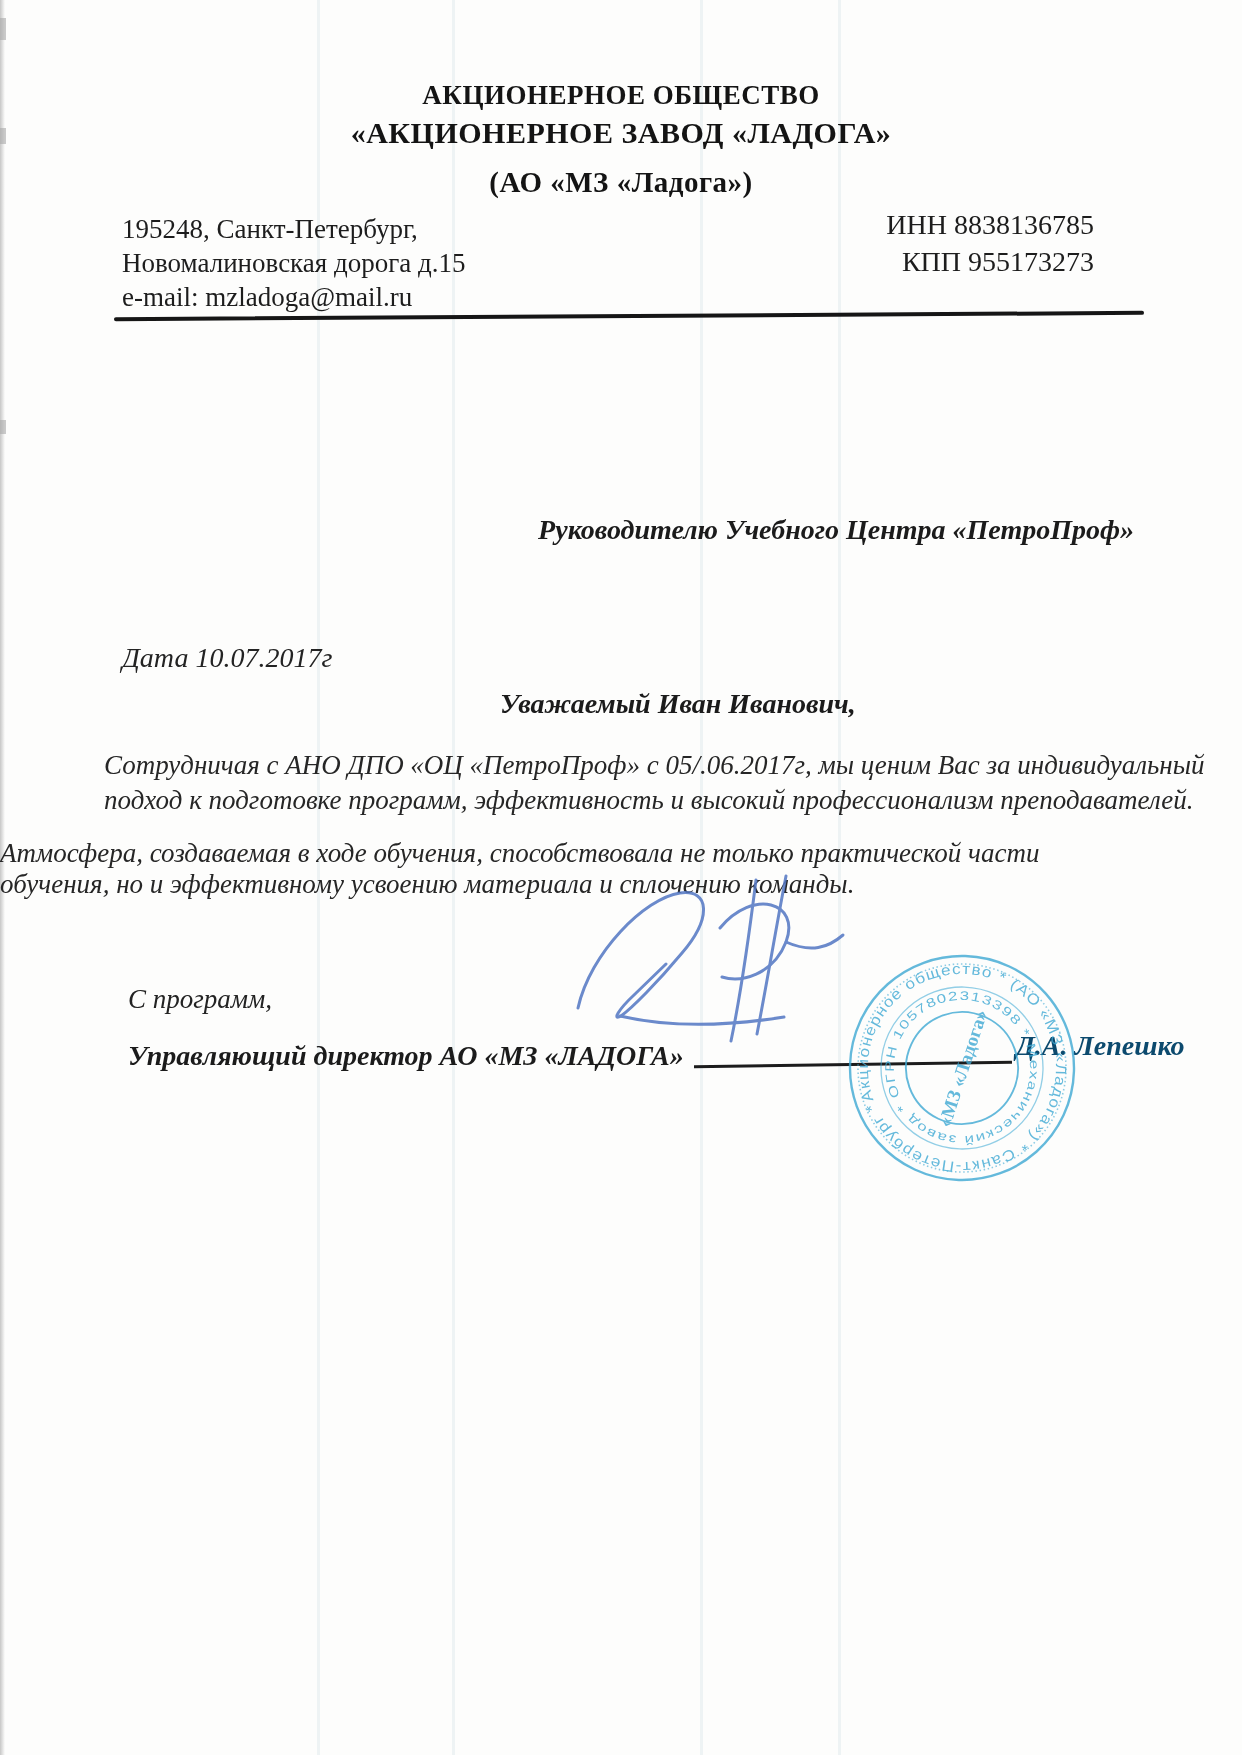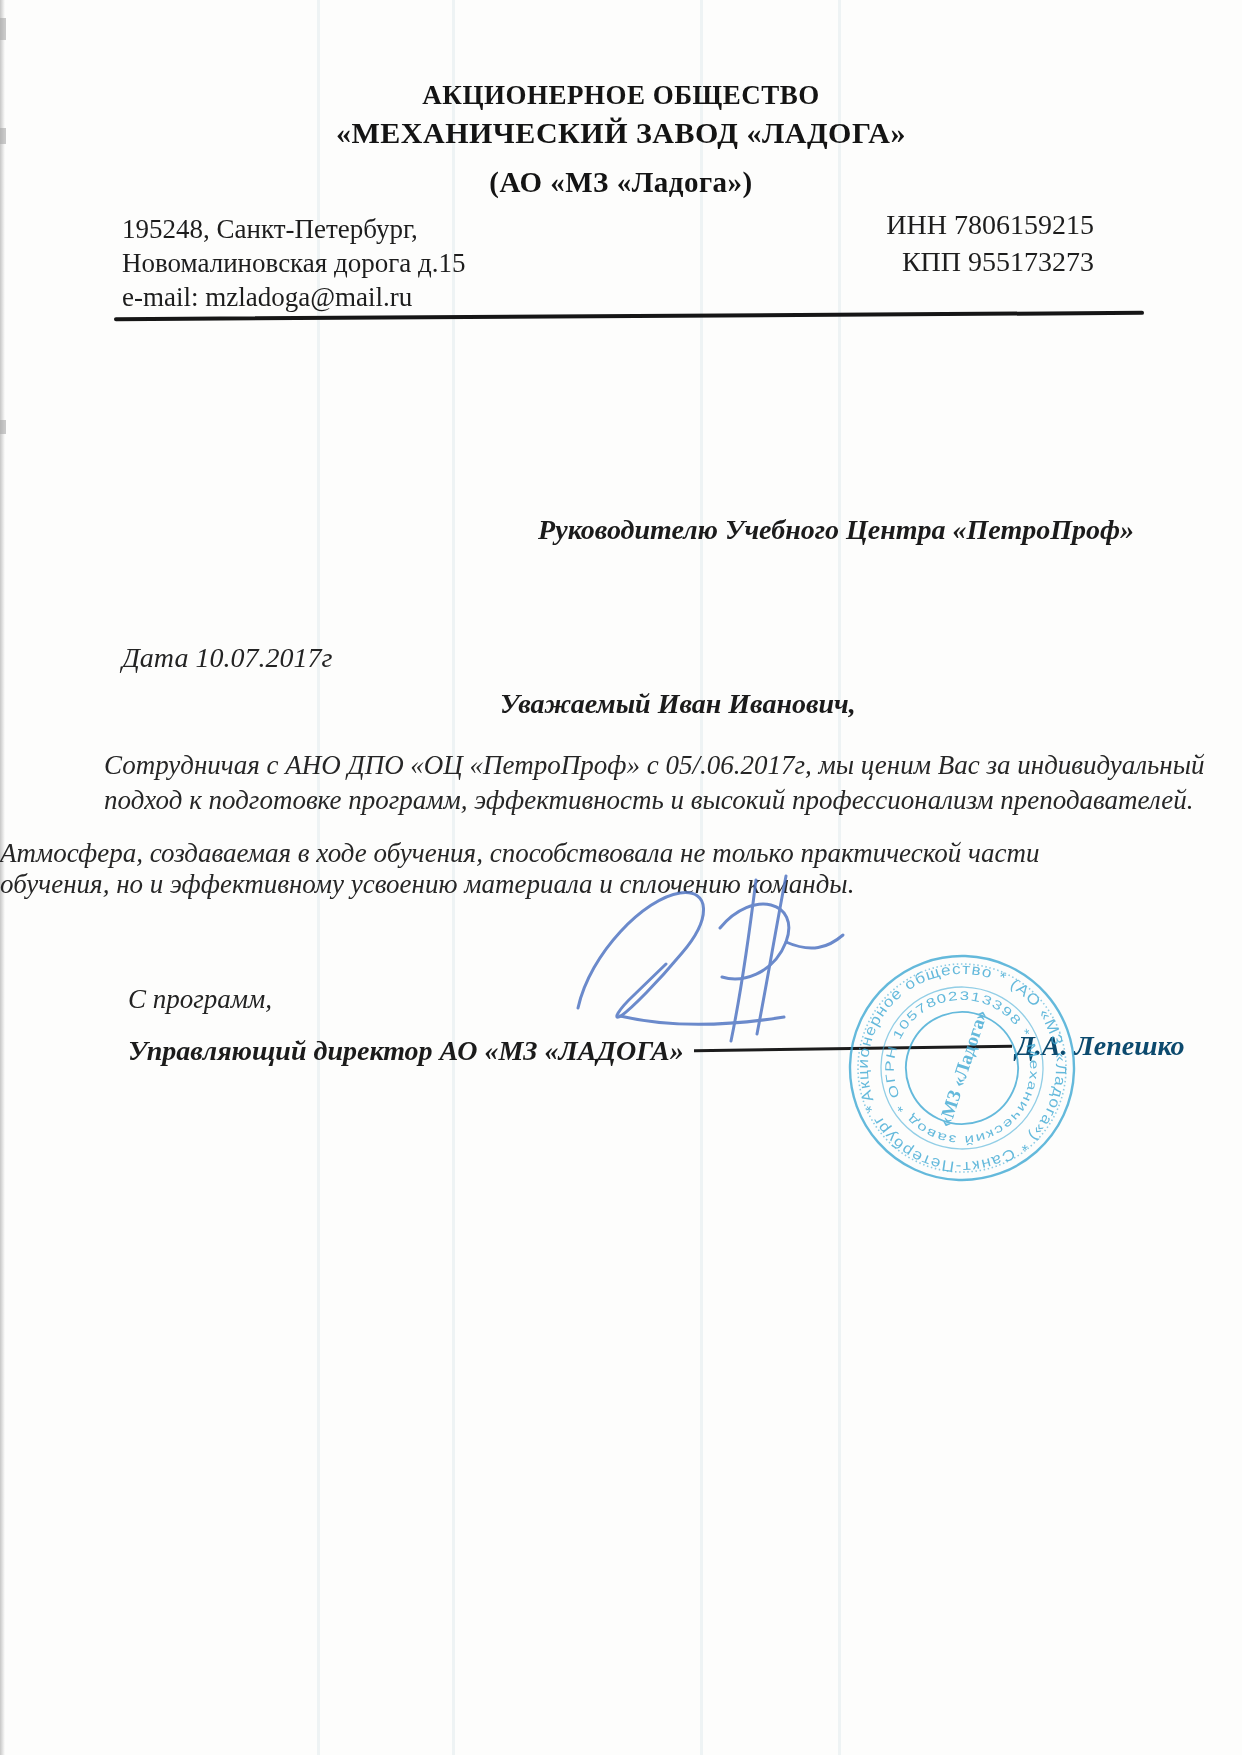--- a/index.html
+++ b/index.html
@@ -34,21 +34,21 @@
   .dateline{left:122px;top:642px;font-size:28px;font-style:italic;}
   .salutation{left:500px;top:688px;font-size:28px;font-weight:bold;font-style:italic;color:#1b1b1b;}
 
   .para{font-style:italic;font-size:27px;color:#262626;}
   .p1{left:104px;top:748px;width:1060px;line-height:35px;font-style:italic;}
   .p1 div{white-space:nowrap;}
   .p2{left:0;right:0;top:838px;text-align:left;line-height:31px;}
 
   .closing{left:128px;top:984px;font-size:27px;font-style:italic;}
 
-  .sigrow{left:128px;top:1030px;display:flex;align-items:center;}
+  .sigrow{left:128px;top:1030px;display:flex;align-items:flex-end;}
   .sig-pos{font-size:28px;font-weight:bold;font-style:italic;white-space:nowrap;color:#1b1b1b;}
   .sig-line{width:318px;height:3px;background:#1c1c1c;margin:0 4px 6px 10px;
     transform:rotate(-0.8deg);flex:none;}
   .sig-name{font-size:28px;font-weight:bold;font-style:italic;white-space:nowrap;
     color:#0c4a6e;margin-bottom:10px;}
 
   .sign-svg{left:560px;top:858px;}
   .stamp-svg{left:846px;top:952px;}
 </style>
 </head>
@@ -59,31 +59,31 @@
   <div class="edge-strip"></div>
   <div class="streak" style="left:317px"></div>
   <div class="streak" style="left:452px"></div>
   <div class="streak" style="left:700px"></div>
   <div class="streak" style="left:838px"></div>
   <div class="edge-tick" style="top:18px;height:22px"></div>
   <div class="edge-tick" style="top:128px;height:16px"></div>
   <div class="edge-tick" style="top:420px;height:14px"></div>
 
   <div class="abs title t1">АКЦИОНЕРНОЕ ОБЩЕСТВО</div>
-  <div class="abs title t2">«МЕХАНИЧЕСКИЙ ЗАВОД «ЛАДОГА»</div>
+  <div class="abs title t2">«АКЦИОНЕРНОЕ ЗАВОД «ЛАДОГА»</div>
   <div class="abs title t3">(АО «МЗ «Ладога»)</div>
 
   <div class="abs addr">
     <div>195248, Санкт-Петербург,</div>
     <div>Новомалиновская дорога д.15</div>
     <div>e-mail: mzladoga@mail.ru</div>
   </div>
 
   <div class="abs req">
-    <div>ИНН 7806159215</div>
+    <div>ИНН 8838136785</div>
     <div>КПП 955173273</div>
   </div>
 
   <div class="abs rule"></div>
 
   <div class="abs recipient">Руководителю Учебного Центра «ПетроПроф»</div>
 
   <div class="abs dateline">Дата 10.07.2017г</div>
 
   <div class="abs salutation">Уважаемый Иван Иванович,</div>

